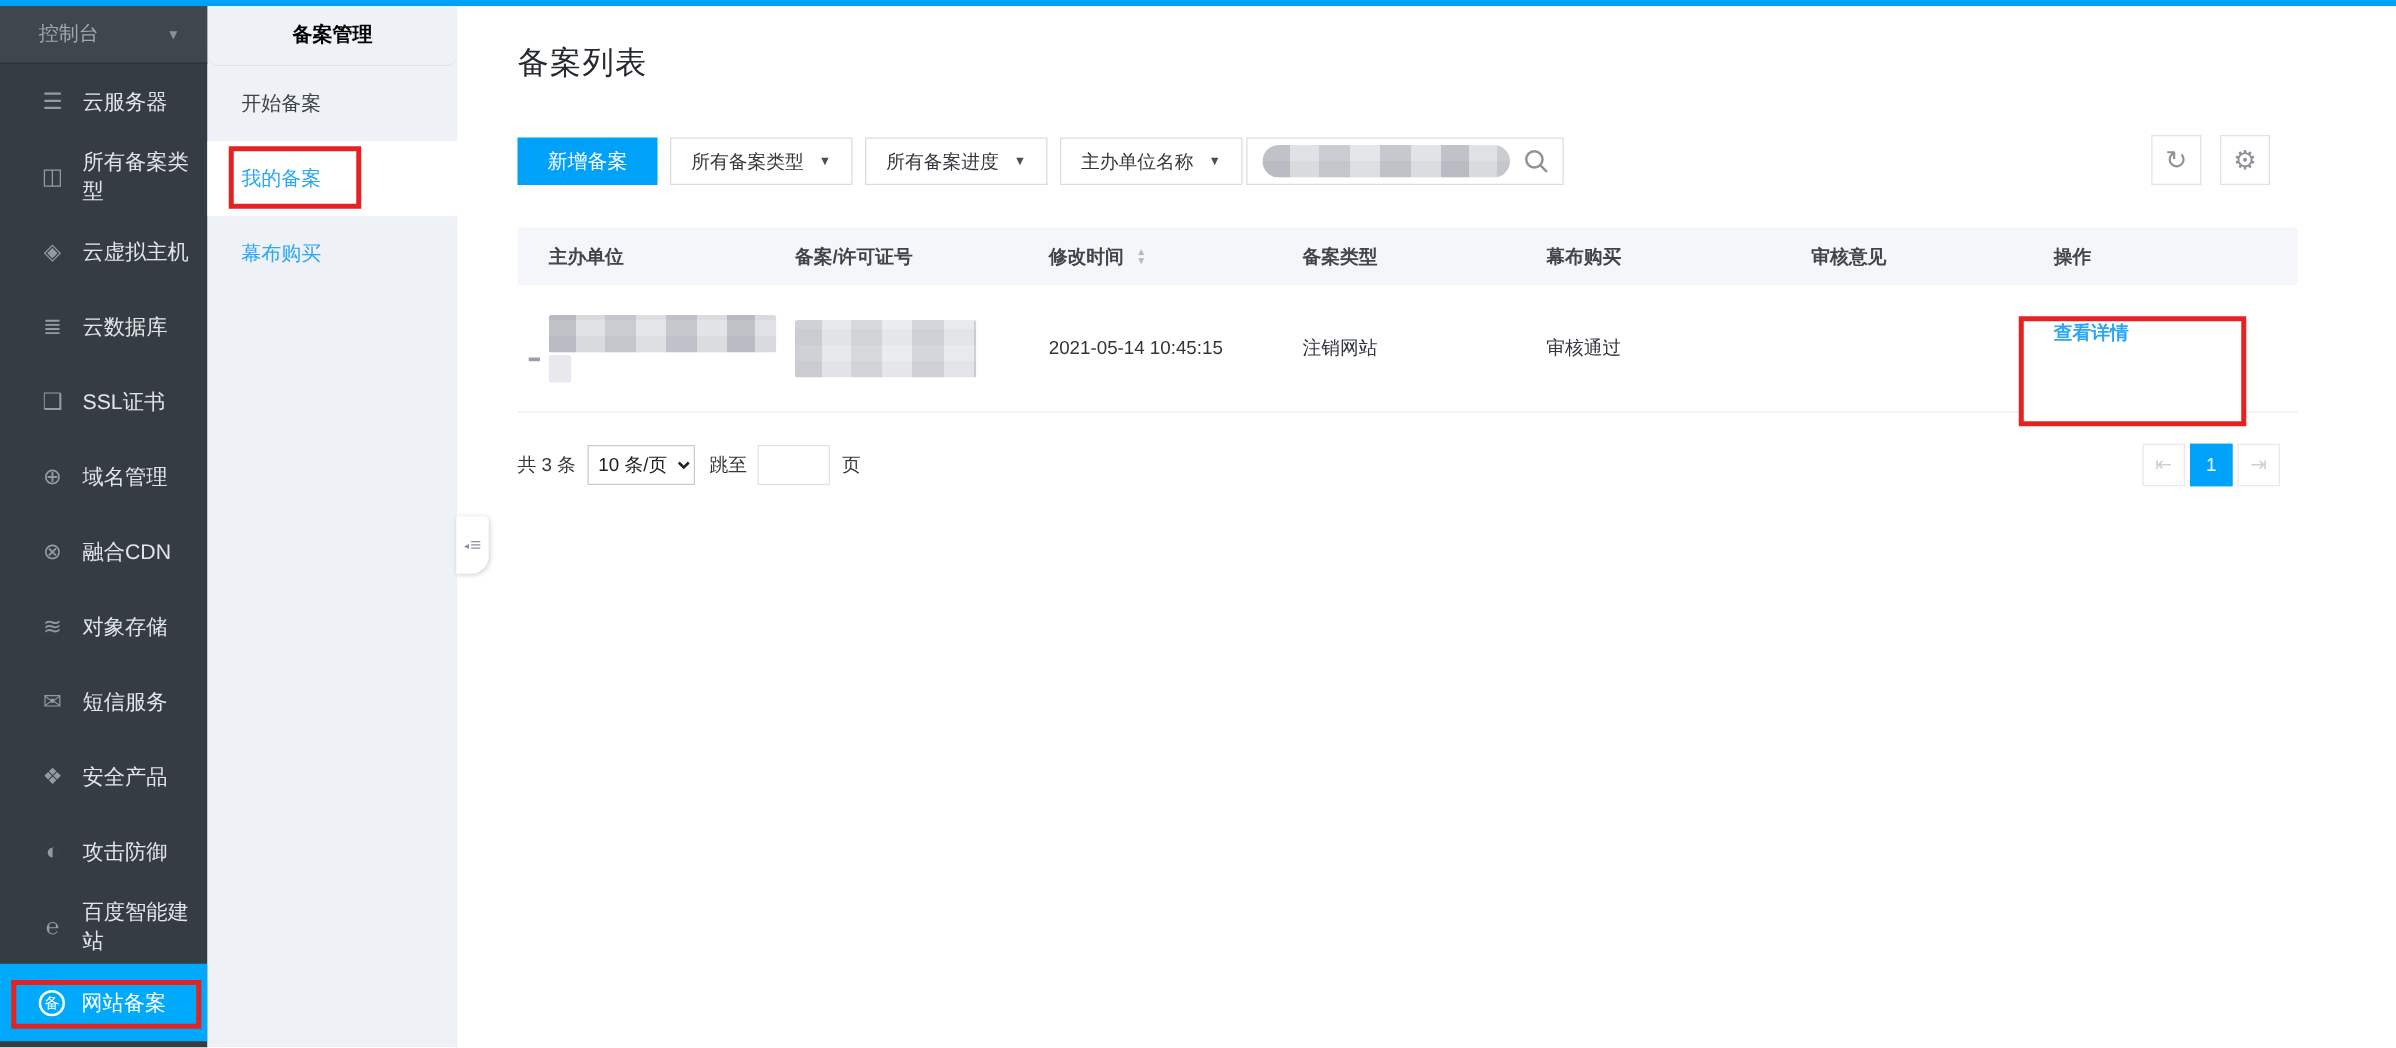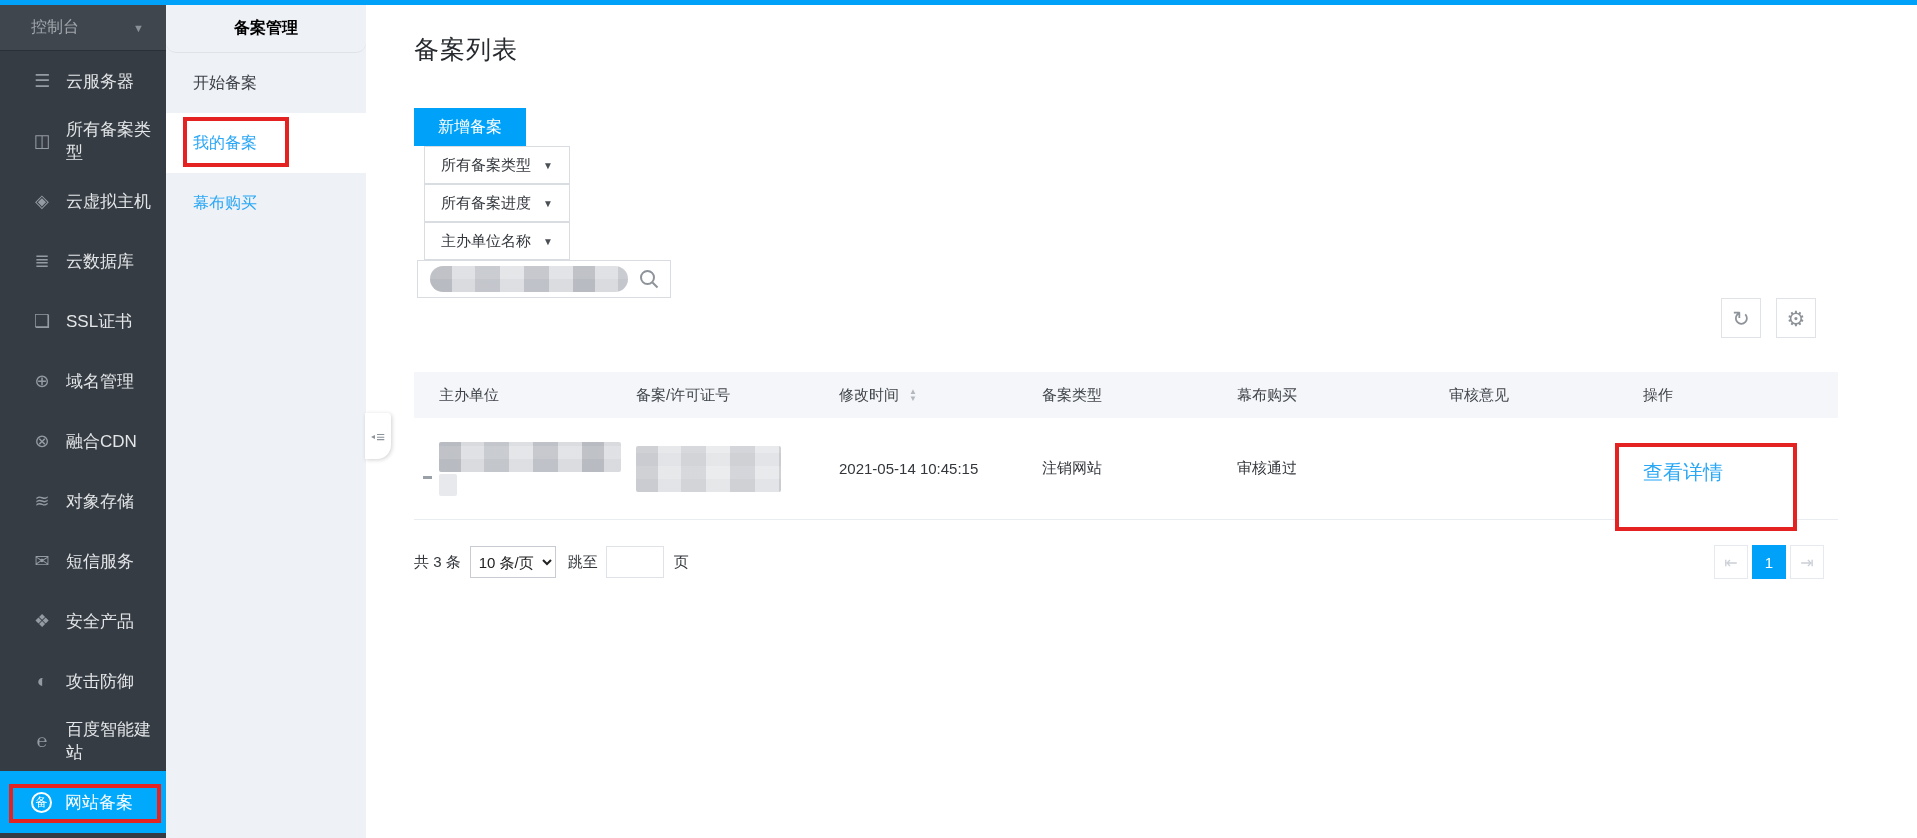--- a/index.html
+++ b/index.html
@@ -36,37 +36,37 @@
   .collapse-tab { position:absolute; right:-25px; top:408px; width:26px; height:46px; background:#fff;
     border-radius:0 4px 14px 0; box-shadow:1px 1px 4px rgba(0,0,0,.18); z-index:4;
     display:flex; align-items:center; justify-content:center; cursor:pointer;
     color:#8d939a; font-size:15px; }
   .collapse-tab .mini-arrow { font-size:8px; margin-right:1px; color:#8d939a; }
 
   
   .main { flex:1; background:#fff; padding:28px 0 0 48px; position:relative; }
   .page-title { font-size:25px; font-weight:400; color:#262a2e; letter-spacing:1px; }
 
-  .toolbar { margin-top:42px; width:1424px; display:flex; align-items:flex-start;flex-direction:column; }
+  .toolbar { margin-top:42px; width:1424px; display:flex; align-items:flex-end; }
   .btn-primary { height:38px; padding:0 24px; background:#00a2f9; color:#fff; border:none;
     font-size:16px; cursor:pointer; font-family:inherit; }
   .select { height:38px; border:1px solid #d9dde2; background:#fff; display:flex; align-items:center;
     padding:0 16px; margin-left:10px; font-size:15px; color:#33373c; cursor:pointer; }
   .dd-caret { font-size:10px; color:#4a4f55; margin-left:12px; }
   .search-box { height:38px; width:254px; border:1px solid #d9dde2; background:#fff; margin-left:3px;
     display:flex; align-items:center; padding:0 10px 0 12px; cursor:text; }
   .search-mosaic { height:26px; flex:1; border-radius:13px; margin-right:10px; }
   .tool-right { margin-left:auto; display:flex; gap:15px; margin-right:22px; }
   .icon-btn { width:40px; height:40px; border:1px solid #dfe3e7; background:#fff; cursor:pointer;
     color:#8d9399; font-size:21px; line-height:1; display:flex; align-items:center; justify-content:center; }
 
   
   .table { margin-top:34px; width:1424px; font-size:15px; }
   .thead { display:flex; height:46px; background:#f4f6f9; align-items:center;
-    font-weight:normal; color:#40454b; }
+    font-weight:bold; color:#40454b; }
   .trow { display:flex; min-height:102px; align-items:center; border-bottom:1px solid #e9ecf0;
     color:#33373c; position:relative; }
   .c1{width:222px; padding-left:25px;} .c2{width:203px;} .c3{width:203px; display:flex; align-items:center;}
   .c4{width:195px;} .c5{width:212px;} .c6{width:194px;} .c7{width:195px;}
   .sorter { display:inline-flex; flex-direction:column; margin-left:10px; line-height:7px;
     font-size:8px; color:#b3b8bf; cursor:pointer; }
 
   .mosaic { background-color:#d2d4d8;
     background-image:
       repeating-linear-gradient(90deg, rgba(164,167,175,.55) 0 22px, rgba(222,224,228,.55) 22px 45px,
@@ -75,22 +75,22 @@
       repeating-linear-gradient(0deg, rgba(255,255,255,0) 0 13px, rgba(255,255,255,.35) 13px 26px);
   }
   .org-wrap { position:relative; width:182px; }
   .org-main { width:182px; height:30px; border-radius:2px; }
   .org-sub { width:18px; height:22px; background:#e7e9ed; margin-top:2px; border-radius:2px; }
   .org-dash { position:absolute; left:-16px; top:34px; width:9px; height:3px; background:#9aa0a8; }
   .license-mosaic { width:145px; height:46px; border-radius:2px; opacity:.75; }
 
   .anno-action { left:1201px; top:25px; width:182px; height:88px; background:#fff; z-index:3;
     pointer-events:auto; }
-  .action-link { display:inline-block; margin:12px 0 0 24px; color:#2aa7f5; font-size:20px;
-    text-decoration:none; cursor:pointer; }
+  .action-link { display:inline-block; margin:0 0 0 24px; color:#2aa7f5; font-size:15px;
+    text-decoration:none; cursor:pointer;font-weight:bold; }
 
   
   .pagination { margin-top:25px; width:1424px; display:flex; align-items:center;
     font-size:15px; color:#33373c; }
   .page-size-select { height:32px; margin-left:9px; font-size:15px; font-family:inherit;
     border:1px solid #c8ccd2; background:#fff; color:#222; padding:0 4px; }
   .jump-label { margin-left:12px; }
   .jump-input { width:58px; height:32px; margin-left:8px; border:1px solid #dfe3e7; background:#fff;
     font-size:15px; padding:0 6px; font-family:inherit; }
   .page-unit { margin-left:10px; }

